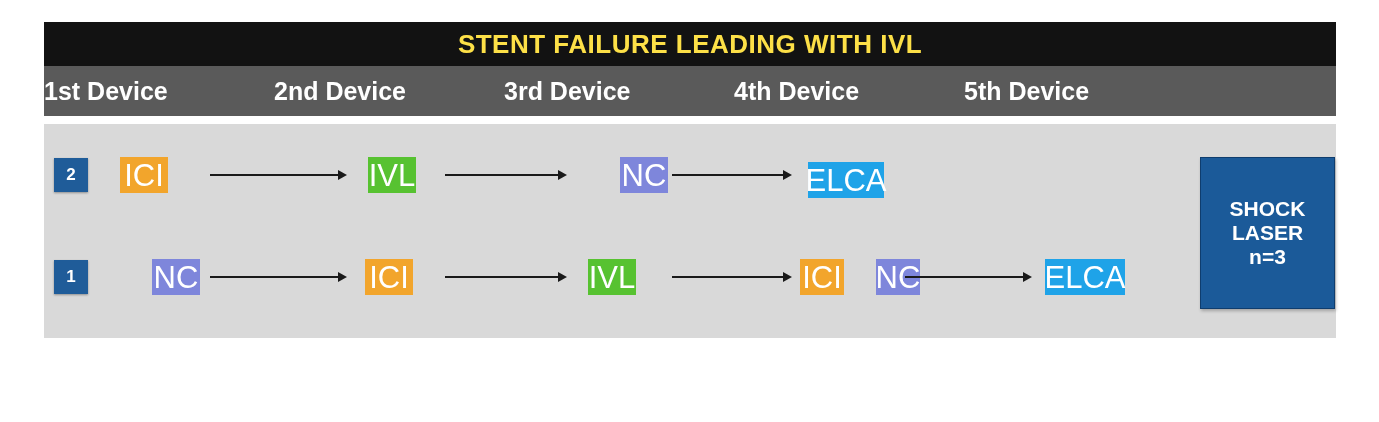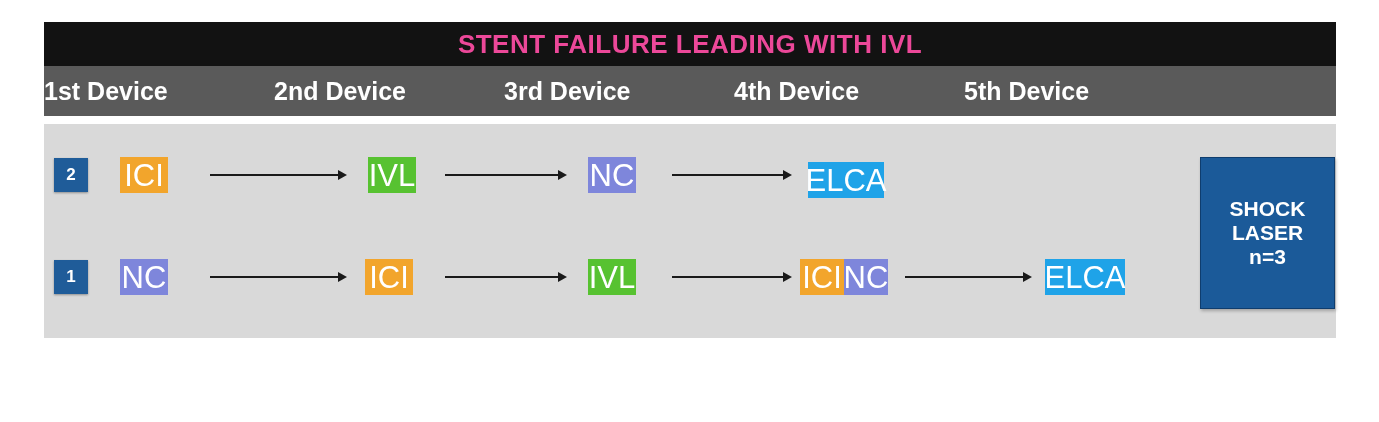--- a/index.html
+++ b/index.html
@@ -5,21 +5,21 @@
   html,body{margin:0;padding:0;background:#ffffff;}
   .app{
     position:relative;
     width:1379px;height:422px;
     background:#ffffff;
     font-family:"Liberation Sans", sans-serif;
     overflow:hidden;
   }
   .title-bar{
     position:absolute;left:44px;top:22px;width:1292px;height:44px;
-    background:#121212;color:#ec4899;
+    background:#121212;color:#fde047;
     display:flex;align-items:center;justify-content:center;
     font-weight:bold;font-size:26px;letter-spacing:.5px;
   }
   .header-bar{
     position:absolute;left:44px;top:66px;width:1292px;height:50px;
     background:#5a5a5a;color:#ffffff;
     display:grid;grid-template-columns:repeat(5,230px);
     align-items:center;
   }
   .col-header{
@@ -29,21 +29,21 @@
     position:absolute;left:44px;top:124px;width:1292px;height:214px;
     background:#d9d9d9;
   }
   .badge{
     position:absolute;height:36px;
     display:flex;align-items:center;justify-content:center;
     color:#ffffff;font-size:31px;line-height:1;
   }
   .b-ici{background:#f2a52c;}
   .b-ivl{background:#57c231;}
-  .b-nc{background:#7e86db;}
+  .b-nc{background:#7e86db;margin-left:32px;}
   .b-elca{background:#1fa3e8;}
   .count-badge{
     position:absolute;width:34px;height:34px;
     background:#1f5c99;color:#ffffff;
     display:flex;align-items:center;justify-content:center;
     font-size:17px;font-weight:bold;
     box-shadow:0 1px 2px rgba(0,0,0,.35);
   }
   .arrow{
     position:absolute;height:0;border-top:2px solid #1a1a1a;

